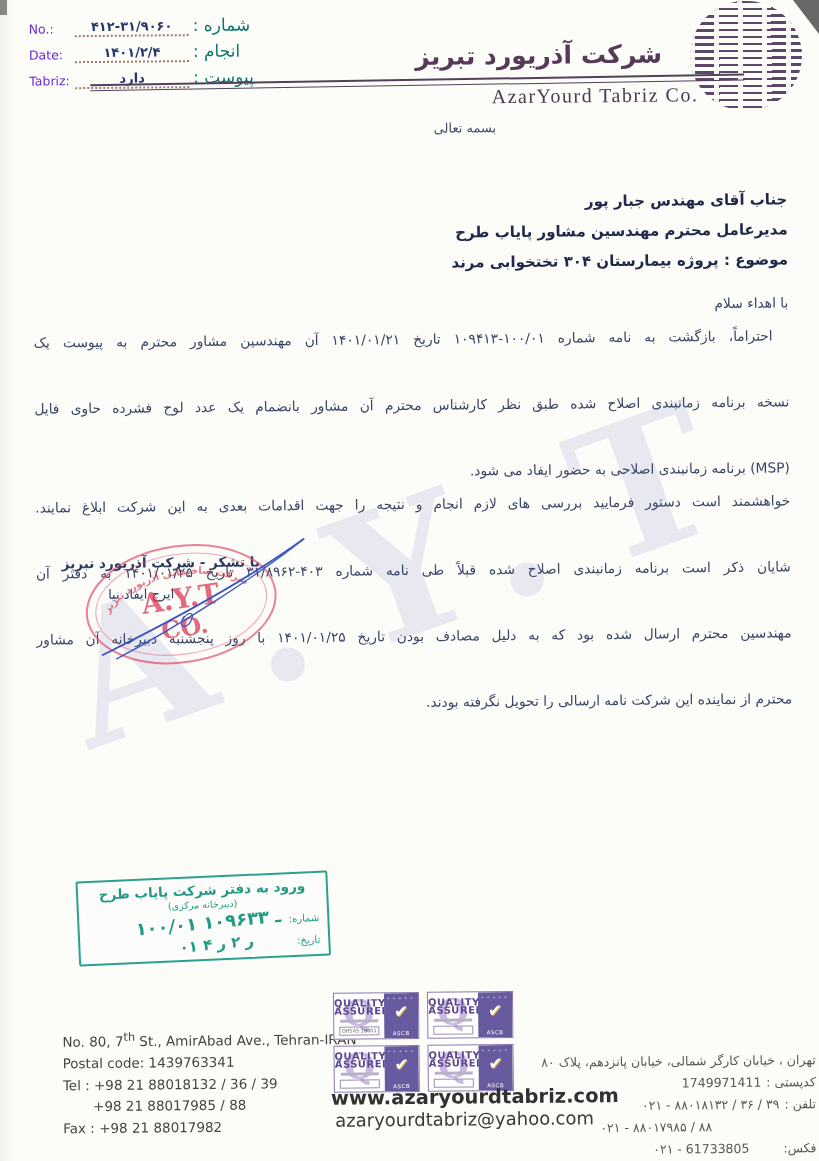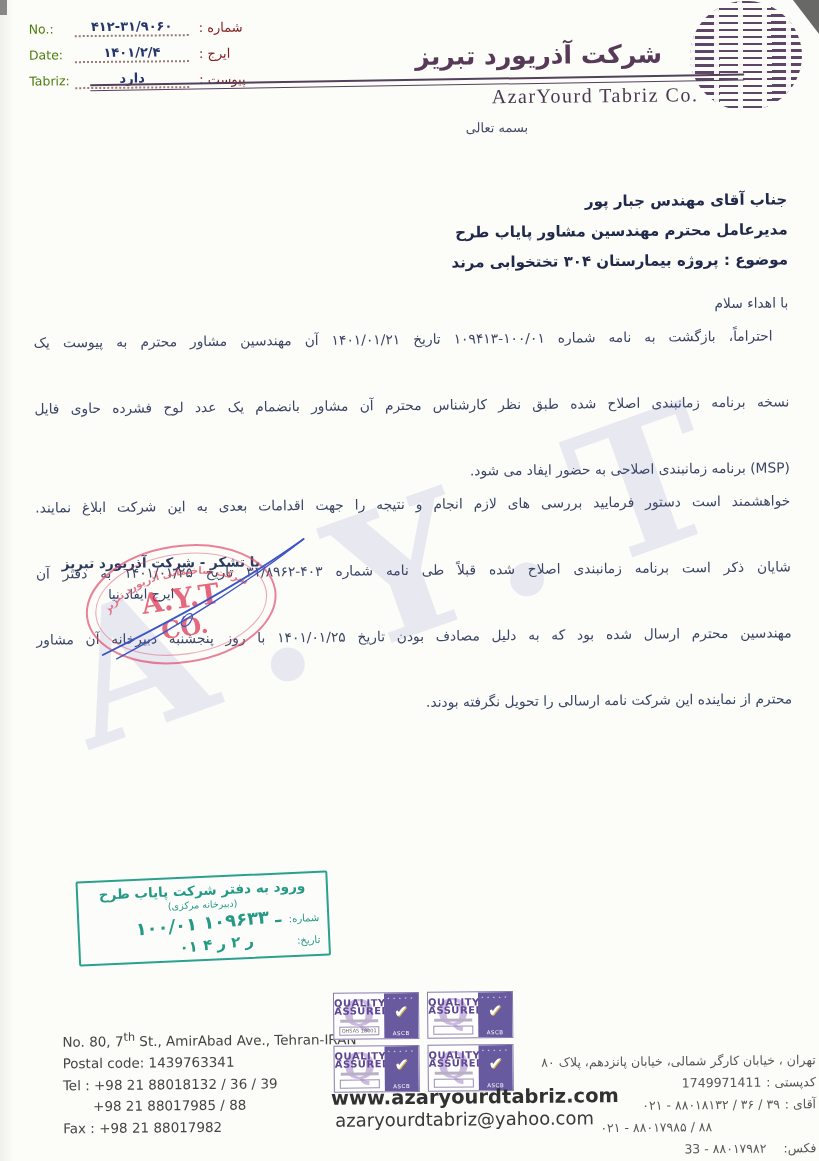--- a/index.html
+++ b/index.html
@@ -8,38 +8,38 @@
   #page::before{content:"";position:absolute;left:0;top:0;bottom:0;width:14px;
         background:linear-gradient(90deg,rgba(0,0,0,.05),rgba(0,0,0,0));pointer-events:none;}
   .corner-tr{position:absolute;right:0;top:0;width:0;height:0;
         border-left:26px solid transparent;border-top:34px solid #4e4e4e;opacity:.85;}
   .corner-tl{position:absolute;left:0;top:0;width:7px;height:15px;background:#5a5a5a;opacity:.7;}
   #content{position:absolute;inset:0;transform:rotate(-0.55deg);transform-origin:50% 50%;}
 
   
   .meta{position:absolute;left:34px;top:8px;z-index:2;}
   .meta-row{display:flex;align-items:flex-end;height:26px;}
-  .meta-en{width:46px;font-size:12.5px;color:#4d7c0f;padding-bottom:1px;}
+  .meta-en{width:46px;font-size:12.5px;color:#6d28d9;padding-bottom:1px;}
   .meta-dots{position:relative;width:114px;border-bottom:2px dotted #9c7b70;height:20px;}
   .meta-value{position:absolute;left:0;right:0;bottom:1px;text-align:center;
         font-weight:bold;font-size:13px;color:#26356b;white-space:nowrap;}
-  .meta-fa{margin-left:10px;font-size:13px;color:#7f1d1d;padding-bottom:1px;direction:rtl;}
+  .meta-fa{margin-left:4px;font-size:17px;color:#0f766e;padding-bottom:1px;direction:rtl;}
 
   
   .logo{position:absolute;right:12px;top:4px;width:112px;height:110px;border-radius:50%;z-index:1;
         background:repeating-linear-gradient(180deg,#5e4668 0 2.5px,rgba(0,0,0,0) 2.5px 7px);}
   .logo::after{content:"";position:absolute;inset:0;border-radius:50%;
         background:repeating-linear-gradient(90deg,rgba(252,252,249,.95) 0 5px,rgba(252,252,249,0) 5px 24px);}
   .company-fa{position:absolute;right:152px;top:42px;font-size:25px;font-weight:bold;color:#573a57;
         direction:rtl;z-index:2;letter-spacing:0.5px;}
   .head-rule{position:absolute;left:95px;top:79px;width:654px;height:4px;z-index:2;
         border-top:2px solid #53405b;border-bottom:1px solid #53405b;transform:rotate(-0.4deg);}
   .company-en{position:absolute;right:116px;top:86px;font-family:"Liberation Serif","DejaVu Serif",serif;
         font-size:20px;letter-spacing:1.5px;color:#4a3950;z-index:2;}
-  .bismillah{position:absolute;left:438px;top:121px;font-size:13px;color:#414b66;direction:rtl;z-index:2;margin-left:32px;}
+  .bismillah{position:absolute;left:438px;top:121px;font-size:13px;color:#414b66;direction:rtl;z-index:2;}
 
   
   .recipient{position:absolute;right:28px;top:188px;text-align:right;direction:rtl;z-index:2;
         font-size:15px;font-weight:bold;line-height:30px;color:#20294a;}
   .body-text{position:absolute;left:36px;right:28px;top:290px;direction:rtl;z-index:2;
         font-size:13.8px;line-height:33px;color:#3b4565;}
   .bline{text-align:right;white-space:nowrap;}
   .jline{text-align:justify;white-space:normal;}
   .jline::after{content:"";display:inline-block;width:100%;height:0;}
   .indent{text-indent:16px;}
@@ -88,21 +88,21 @@
   .email-line{position:absolute;left:330px;top:1109px;font-size:18px;color:#3a3a3a;z-index:2;}
 
   .footer-fa{position:absolute;right:8px;top:1053px;width:320px;z-index:2;direction:rtl;
         font-size:12.5px;line-height:22px;color:#585858;text-align:right;}
   .fa-row{display:flex;justify-content:flex-start;align-items:baseline;}
   .fa-label{flex:none;}
   .fa-value{direction:ltr;unicode-bidi:isolate;margin-right:5px;white-space:nowrap;}
   .fa-tel2{padding-left:0;justify-content:flex-start;}
   .fa-tel2 .fa-value{margin-right:104px;}
   .fa-fax{padding-left:0;}
-  .fa-fax-pad{margin-left:12px;}
+  .fa-fax-pad{margin-left:29px;}
 </style>
 </head>
 <body>
 
 <div id="page">
   <div class="corner-tr"></div>
   <div class="corner-tl"></div>
 
   <div id="content">
 
@@ -114,21 +114,21 @@
         <span class="meta-dots">
           <span class="meta-value" dir="ltr">۴۱۲-۳۱/۹۰۶۰</span>
         </span>
         <span class="meta-fa">شماره :</span>
       </div>
       <div class="meta-row">
         <span class="meta-en">Date:</span>
         <span class="meta-dots">
           <span class="meta-value" dir="ltr">۱۴۰۱/۲/۴</span>
         </span>
-        <span class="meta-fa">ایرج :</span>
+        <span class="meta-fa">انجام :</span>
       </div>
       <div class="meta-row">
         <span class="meta-en">Tabriz:</span>
         <span class="meta-dots">
           <span class="meta-value">دارد</span>
         </span>
         <span class="meta-fa">پیوست :</span>
       </div>
     </div>
 
@@ -266,26 +266,26 @@
     <div class="web-line">www.azaryourdtabriz.com</div>
     <div class="email-line">azaryourdtabriz@yahoo.com</div>
 
     <div class="footer-fa">
       <div>تهران ، خیابان کارگر شمالی، خیابان پانزدهم، پلاک ۸۰</div>
       <div class="fa-row">
         <span class="fa-label">کدپستی :</span>
         <span class="fa-value">1749971411</span>
       </div>
       <div class="fa-row">
-        <span class="fa-label">آقای :</span>
+        <span class="fa-label">تلفن :</span>
         <span class="fa-value">۰۲۱ - ۸۸۰۱۸۱۳۲ / ۳۶ / ۳۹</span>
       </div>
       <div class="fa-row fa-tel2">
         <span class="fa-value">۰۲۱ - ۸۸۰۱۷۹۸۵ / ۸۸</span>
       </div>
       <div class="fa-row fa-fax">
         <span class="fa-label fa-fax-pad">فکس:</span>
-        <span class="fa-value">33 - ۸۸۰۱۷۹۸۲</span>
+        <span class="fa-value">۰۲۱ - 61733805</span>
       </div>
     </div>
 
   </div>
 </div>
 
 </body></html>

